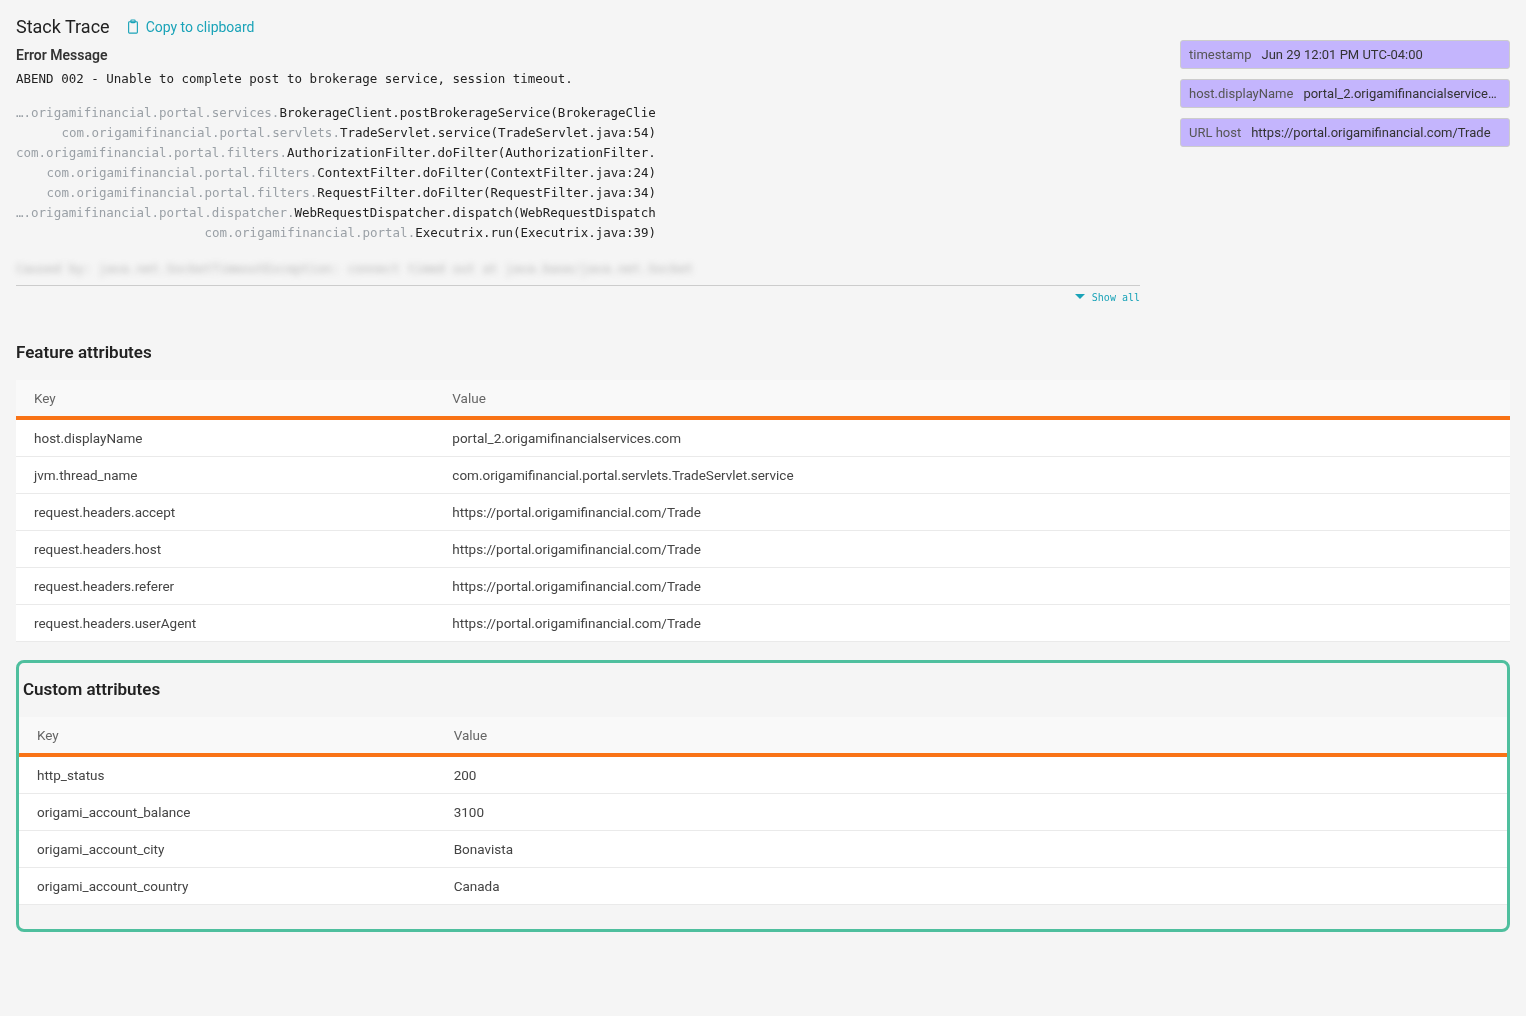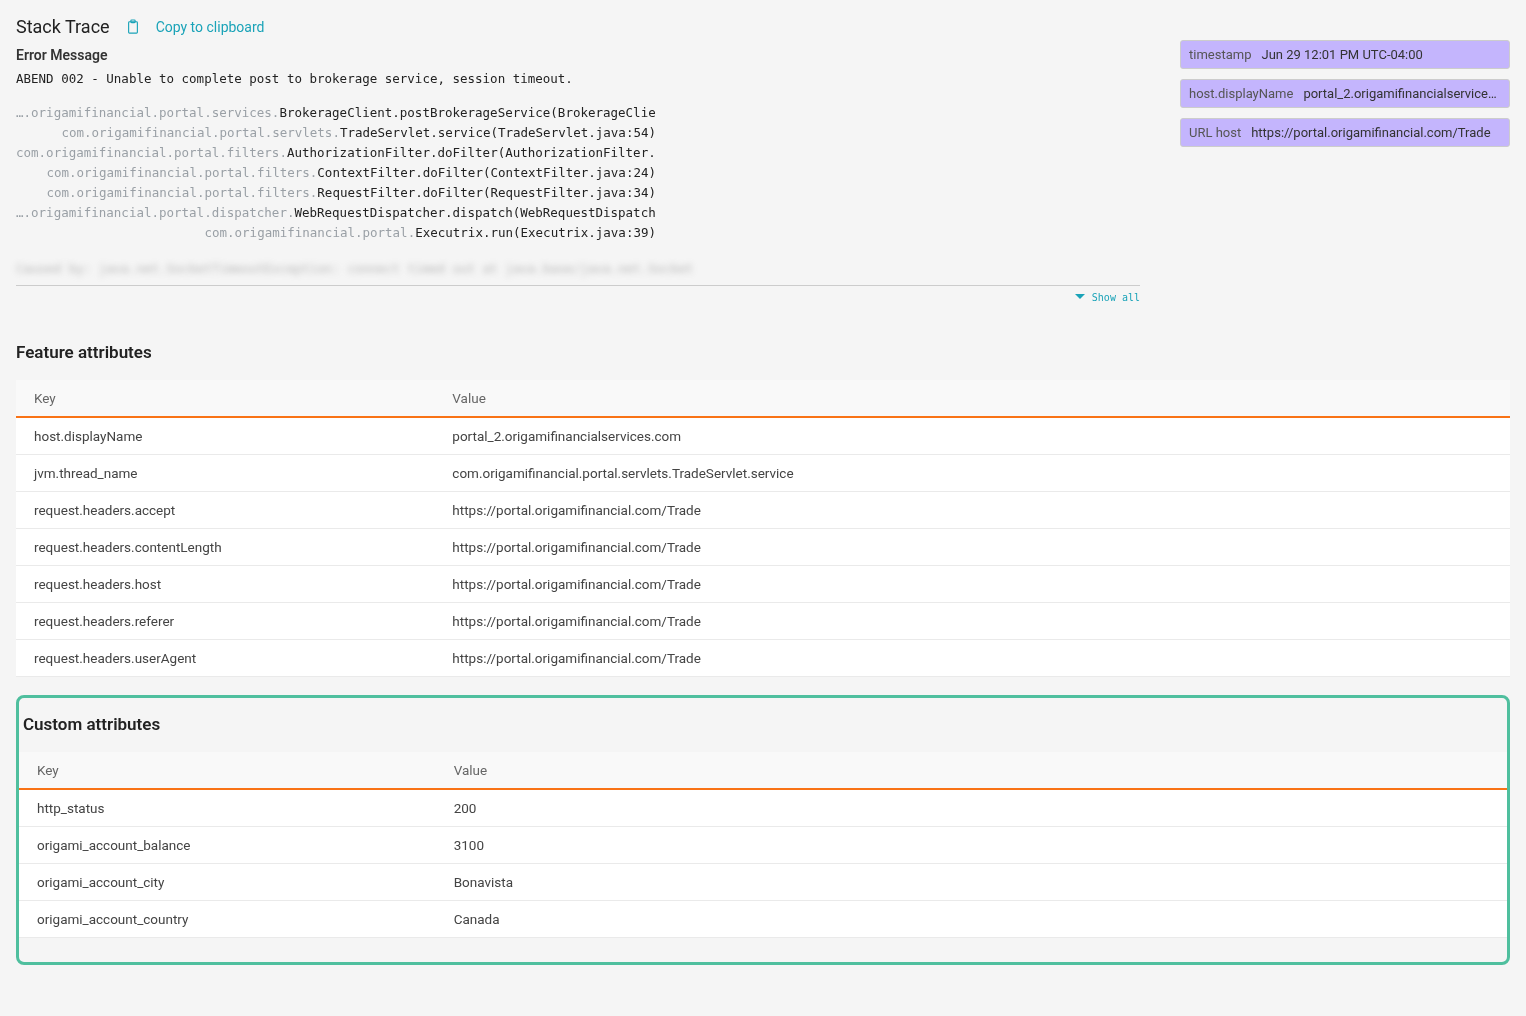--- a/index.html
+++ b/index.html
@@ -15,21 +15,21 @@
     display: flex;
     justify-content: space-between;
     align-items: flex-start;
     gap: 40px;
   }
   .stack-col { flex: 1; min-width: 0; }
   .meta-col { width: 330px; padding-top: 24px; }
   .title-row { display: flex; align-items: center; gap: 16px; margin-bottom: 10px; }
   .title { font-size: 18px; font-weight: 400; color: #222; }
   .copy-link {
-    display: inline-flex; align-items: flex-start; gap: 16px;
+    display: inline-flex; align-items: flex-start; gap: 6px;
     color: #1aa3b8; font-size: 14px; cursor: pointer;
   }
   .copy-link svg { width: 14px; height: 16px; stroke: #1aa3b8; fill: none; }
   .error-label { font-weight: 600; font-size: 14px; margin-bottom: 6px; color: #333; }
   .mono { font-family: ui-monospace, SFMono-Regular, Menlo, Consolas, monospace; font-size: 12.5px; line-height: 1.6; }
   .error-msg { margin-bottom: 14px; color: #222; white-space: pre; }
   .trace-line { text-align: right; white-space: nowrap; overflow: hidden; }
   .trace-pkg { color: #9aa0a6; }
   .trace-main { color: #222; }
   .trace-blur {
@@ -73,21 +73,21 @@
     text-align: left;
     padding: 10px 18px;
     font-size: 13.5px;
     color: #444;
     border-bottom: 1px solid #eaeaea;
   }
   table.attr th {
     background: #f9f9f9;
     font-weight: 400;
     color: #666;
-    border-bottom: 2px solid #f97316;
+    border-bottom: 4px solid #f97316;
   }
   table.attr td:first-child, table.attr th:first-child { width: 28%; }
   .highlight-wrap {
     border: 3px solid #4fbf9e;
     border-radius: 8px;
     padding: 4px 0 24px 0;
     margin-top: 18px;
   }
   .highlight-wrap .section-title { margin: 12px 0 18px 4px; }
   .trace-block { max-width: 640px; }
@@ -164,24 +164,20 @@
       </tr>
       <tr>
         <td>jvm.thread_name</td>
         <td>com.origamifinancial.portal.servlets.TradeServlet.service</td>
       </tr>
       <tr>
         <td>request.headers.accept</td>
         <td>https://portal.origamifinancial.com/Trade</td>
       </tr>
       <tr>
-        <td>request.headers.contentLength</td>
-        <td>https://portal.origamifinancial.com/Trade</td>
-      </tr>
-      <tr>
         <td>request.headers.host</td>
         <td>https://portal.origamifinancial.com/Trade</td>
       </tr>
       <tr>
         <td>request.headers.referer</td>
         <td>https://portal.origamifinancial.com/Trade</td>
       </tr>
       <tr>
         <td>request.headers.userAgent</td>
         <td>https://portal.origamifinancial.com/Trade</td>

